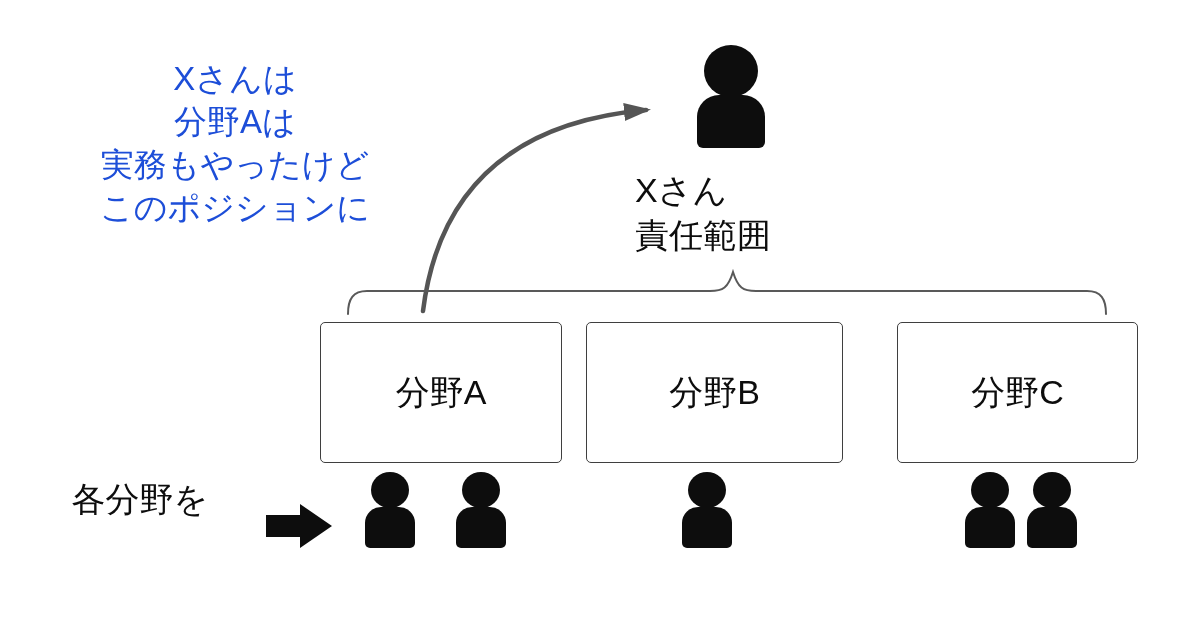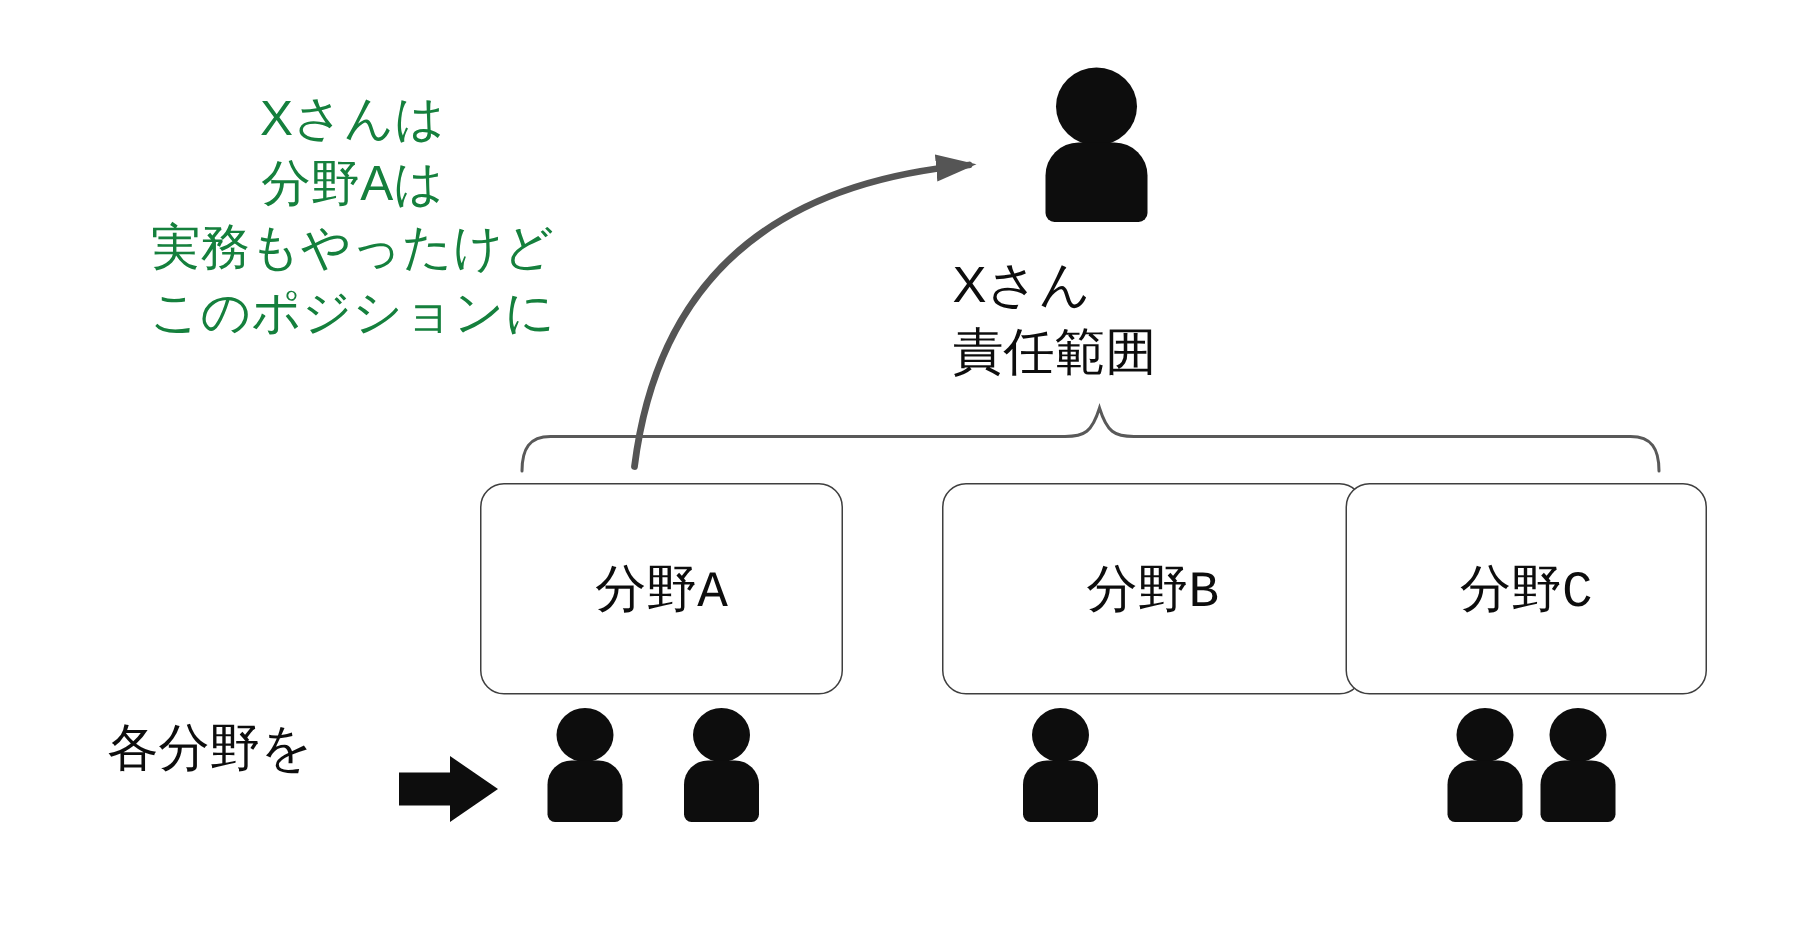--- a/index.html
+++ b/index.html
@@ -23,21 +23,21 @@
   }
 
   
   .annotation {
     position: absolute;
     left: 70px; top: 57px;
     width: 330px;
     text-align: center;
     font-size: 33px;
     line-height: 43px;
-    color: #15803d;
+    color: #1d4ed8;
     white-space: nowrap;
   }
 
   .manager-label {
     position: absolute;
     left: 635px; top: 168px;
     width: 200px;
     font-size: 34px;
     line-height: 45px;
     color: #0d0d0d;
@@ -55,30 +55,29 @@
     white-space: nowrap;
   }
 
   
   .field-box {
     position: absolute;
     top: 322px;
     height: 141px;
     background: #ffffff;
     border: 1.5px solid #3f3f3f;
-    border-radius: 16px;
+    border-radius: 5px;
     display: flex;
     align-items: center;
     justify-content: center;
     font-size: 34px;
     color: #0d0d0d;
-    font-family: Liberation Mono, monospace;
   }
   .field-box.a { left: 320px; width: 242px; }
-  .field-box.b { left: 628px; width: 281px; }
+  .field-box.b { left: 586px; width: 257px; }
   .field-box.c { left: 897px; width: 241px; }
 
   
   .person {
     position: absolute;
     width: 50px; height: 76px;
   }
   .person .head {
     position: absolute;
     left: 6px; top: 0;

